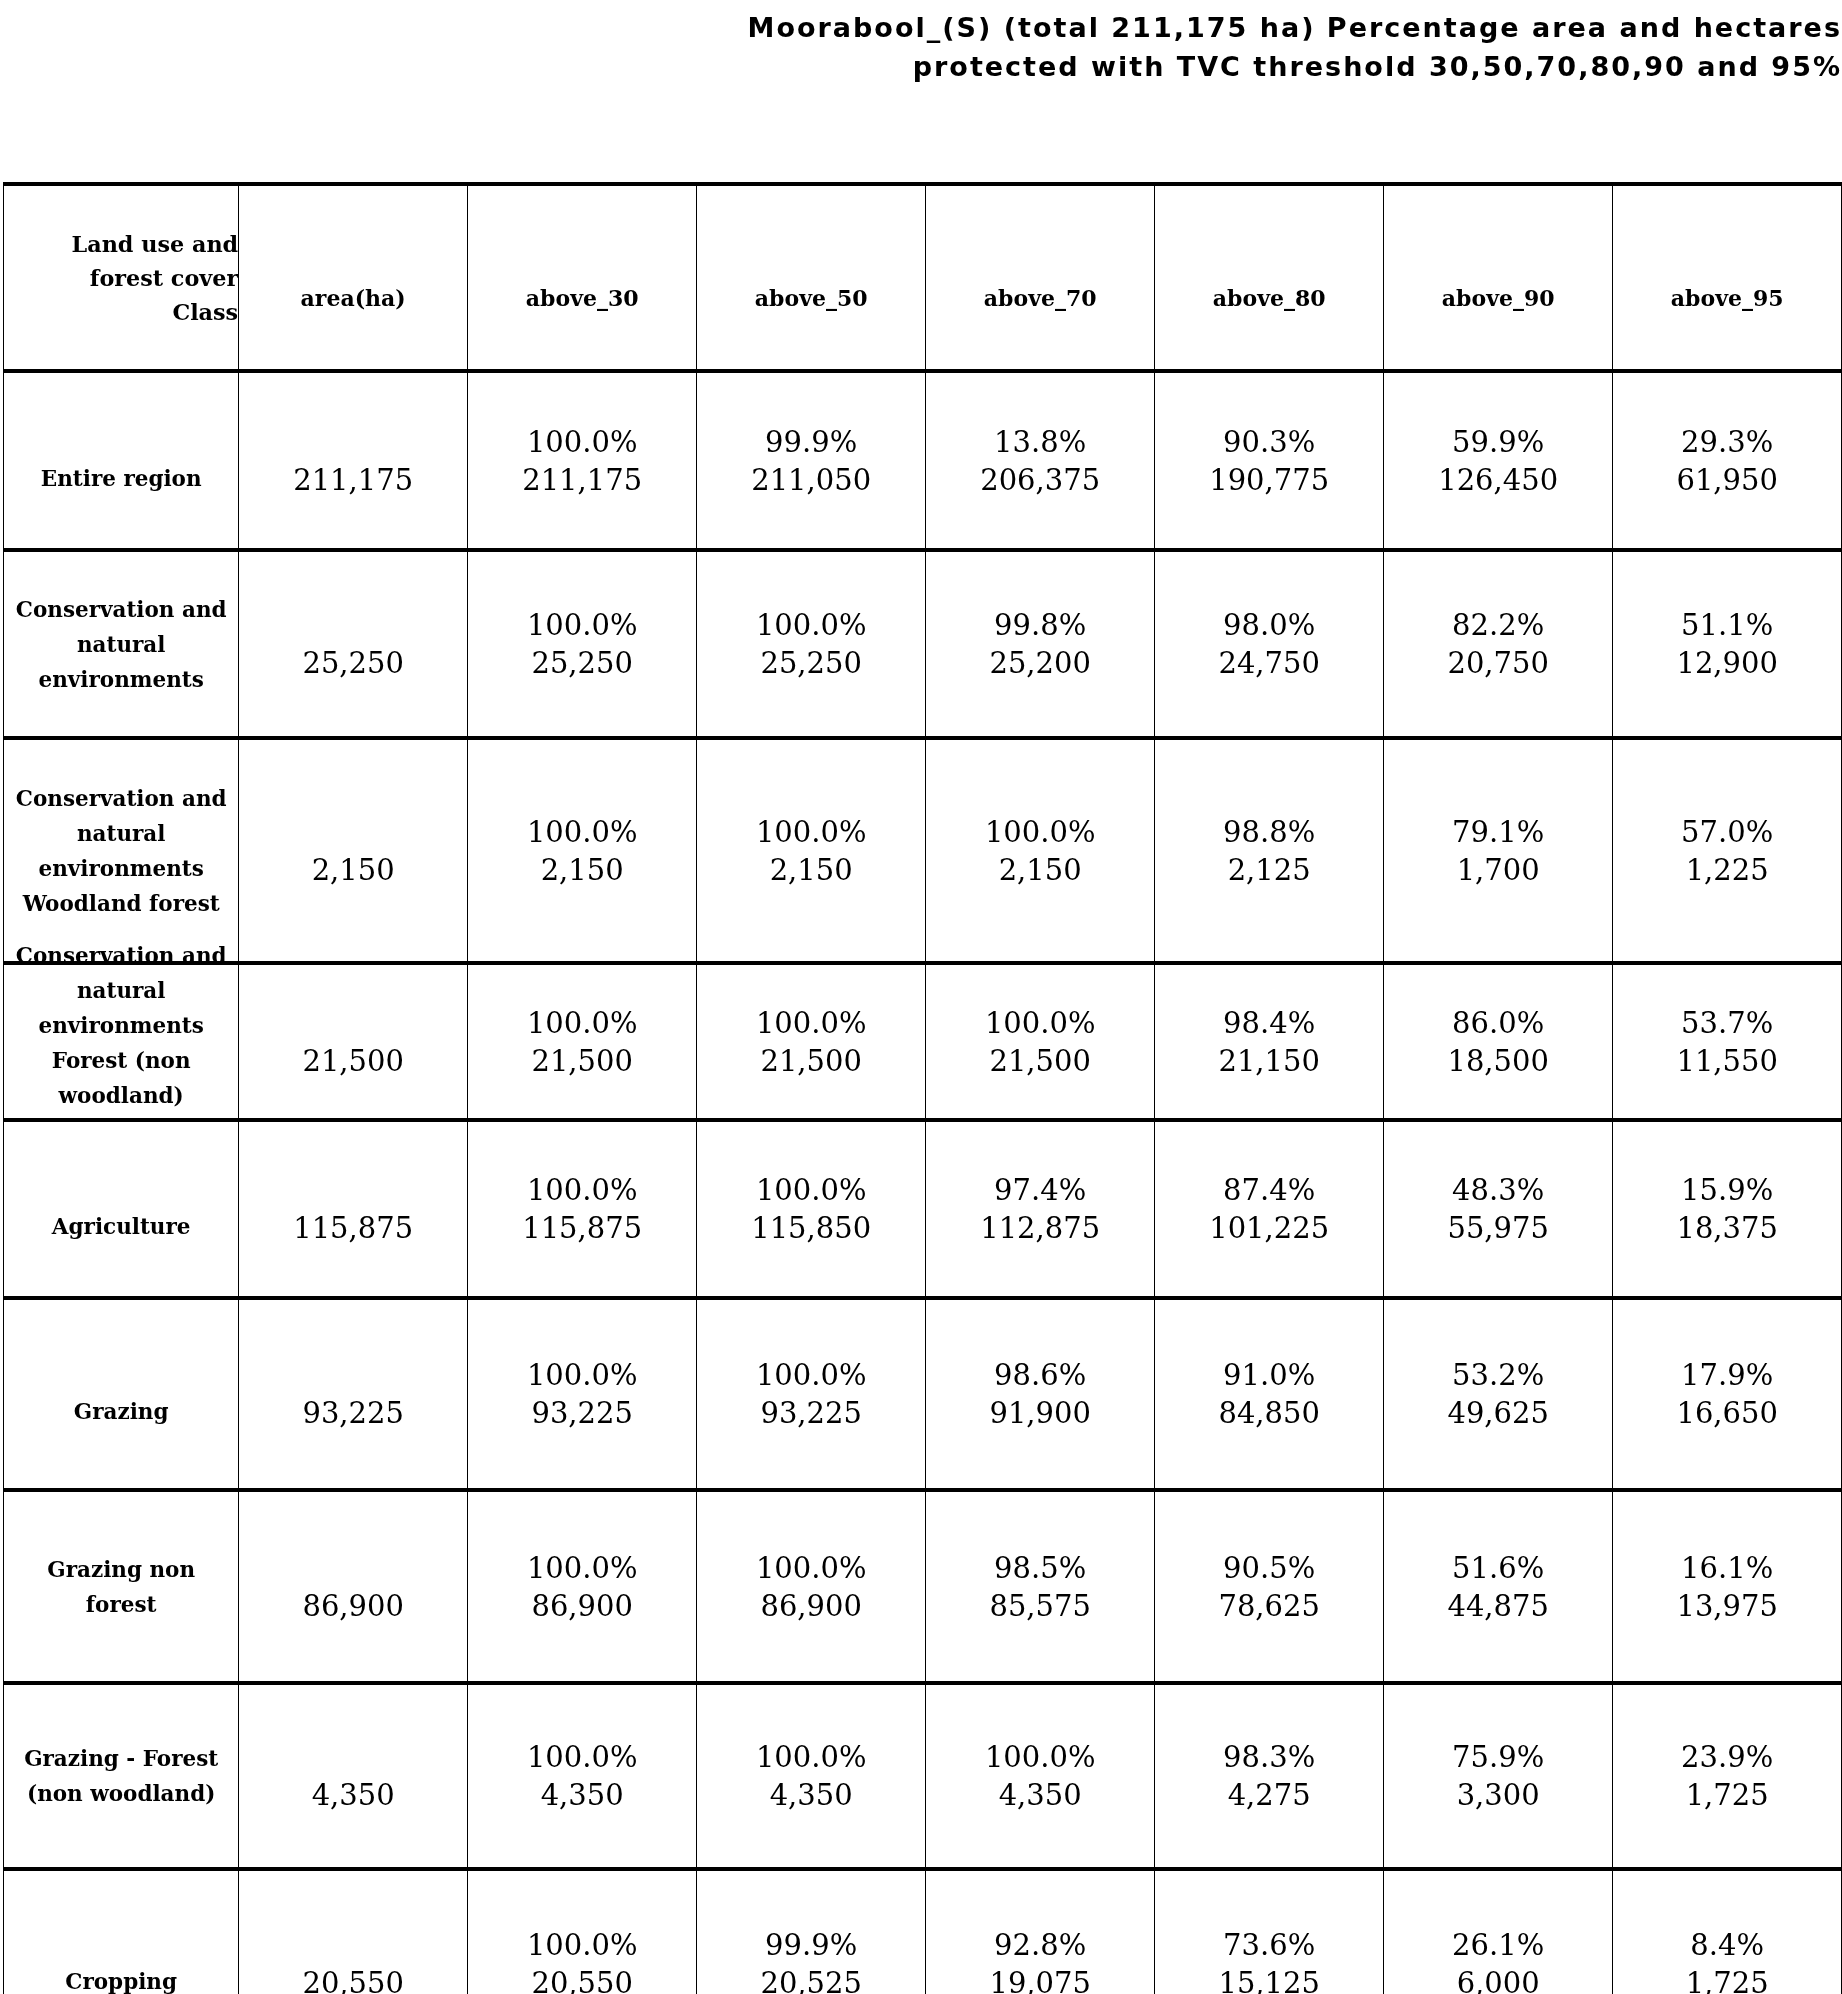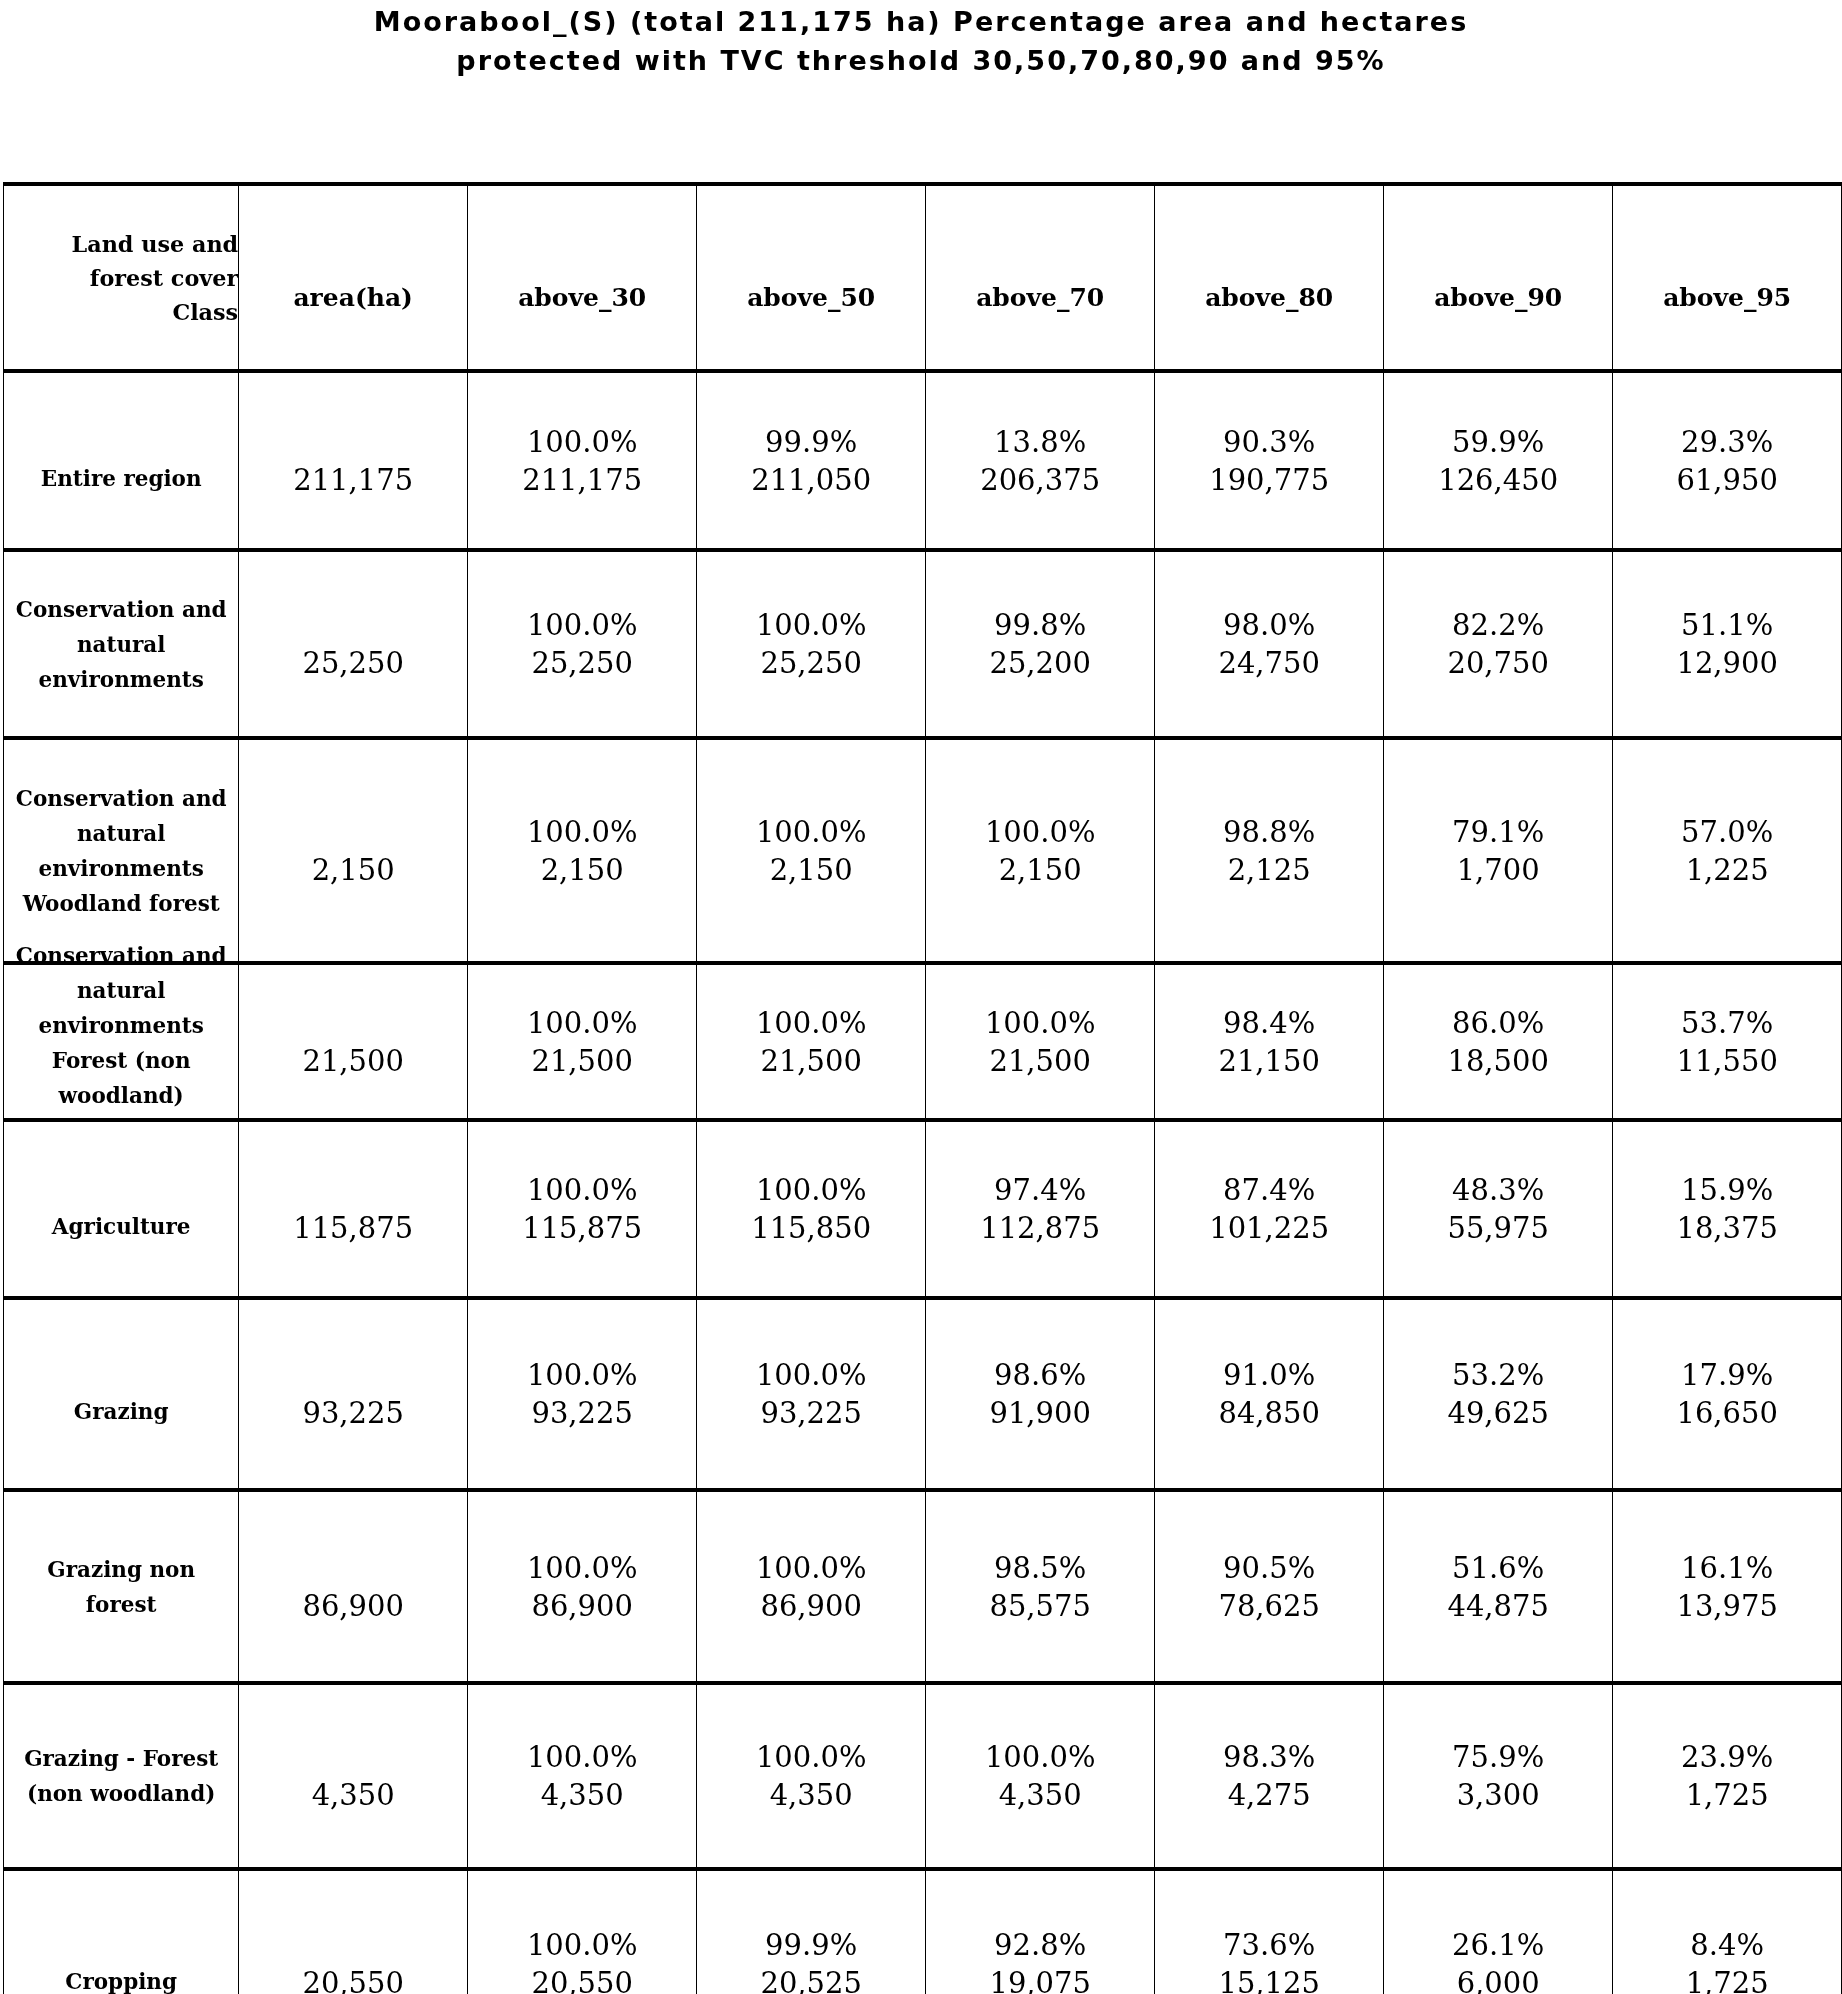--- a/index.html
+++ b/index.html
@@ -1,20 +1,20 @@
 <!DOCTYPE html>
 <html style="font-size:6.4px"><head>
 <meta charset="utf-8">
 <style>
   html,body{margin:0;padding:0;background:#fff;}
   body{width:1842px;height:2521px;font-family:"DejaVu Serif",serif;color:#000;}
   .page{position:relative;width:1842px;height:2521px;overflow:hidden;background:#fff;}
 
   
-  .title{margin:0;padding-top:2px;text-align:center;
+  .title{margin:0;padding-top:8px;text-align:right;
          font-family:"DejaVu Sans",sans-serif;font-weight:bold;
          font-size:27px;line-height:39px;letter-spacing:2px;}
 
   
   table.tvc{position:absolute;left:3.2px;top:182px;width:1836px;
             border-collapse:collapse;table-layout:fixed;}
   col.c0{width:235px}
   col.cd{width:229px}
   th,td{border-left:1.6px solid #000;border-right:1.6px solid #000;
         border-top:4.8px solid #000;border-bottom:4.8px solid #000;
@@ -25,21 +25,21 @@
   tbody tr:nth-child(3){height:225px}
   tbody tr:nth-child(4){height:157px}
   tbody tr:nth-child(5){height:178px}
   tbody tr:nth-child(6){height:192px}
   tbody tr:nth-child(7){height:193px}
   tbody tr:nth-child(8){height:186px}
   tbody tr:nth-child(9){height:189px}
   tbody tr:nth-child(10){height:191px}
 
   th.class-col{font-size:22.3px;line-height:34px;font-weight:bold;white-space:pre-line;text-align:right;}
-  th.data-col{font-size:25px;font-weight:bold;padding-top:40px;}
+  th.data-col{font-size:22px;font-weight:bold;padding-top:40px;}
   td.label-col{font-weight:bold;font-size:21.5px;padding:0 4px;}
   td.label-col .lab{white-space:pre-line;line-height:35px;}
   td.label-col .lab.up{margin-top:-32px;}
   td.area-col,td.value-col{font-size:29px;line-height:38px;}
 </style>
 </head>
 <body>
 
 <div class="page">
 

